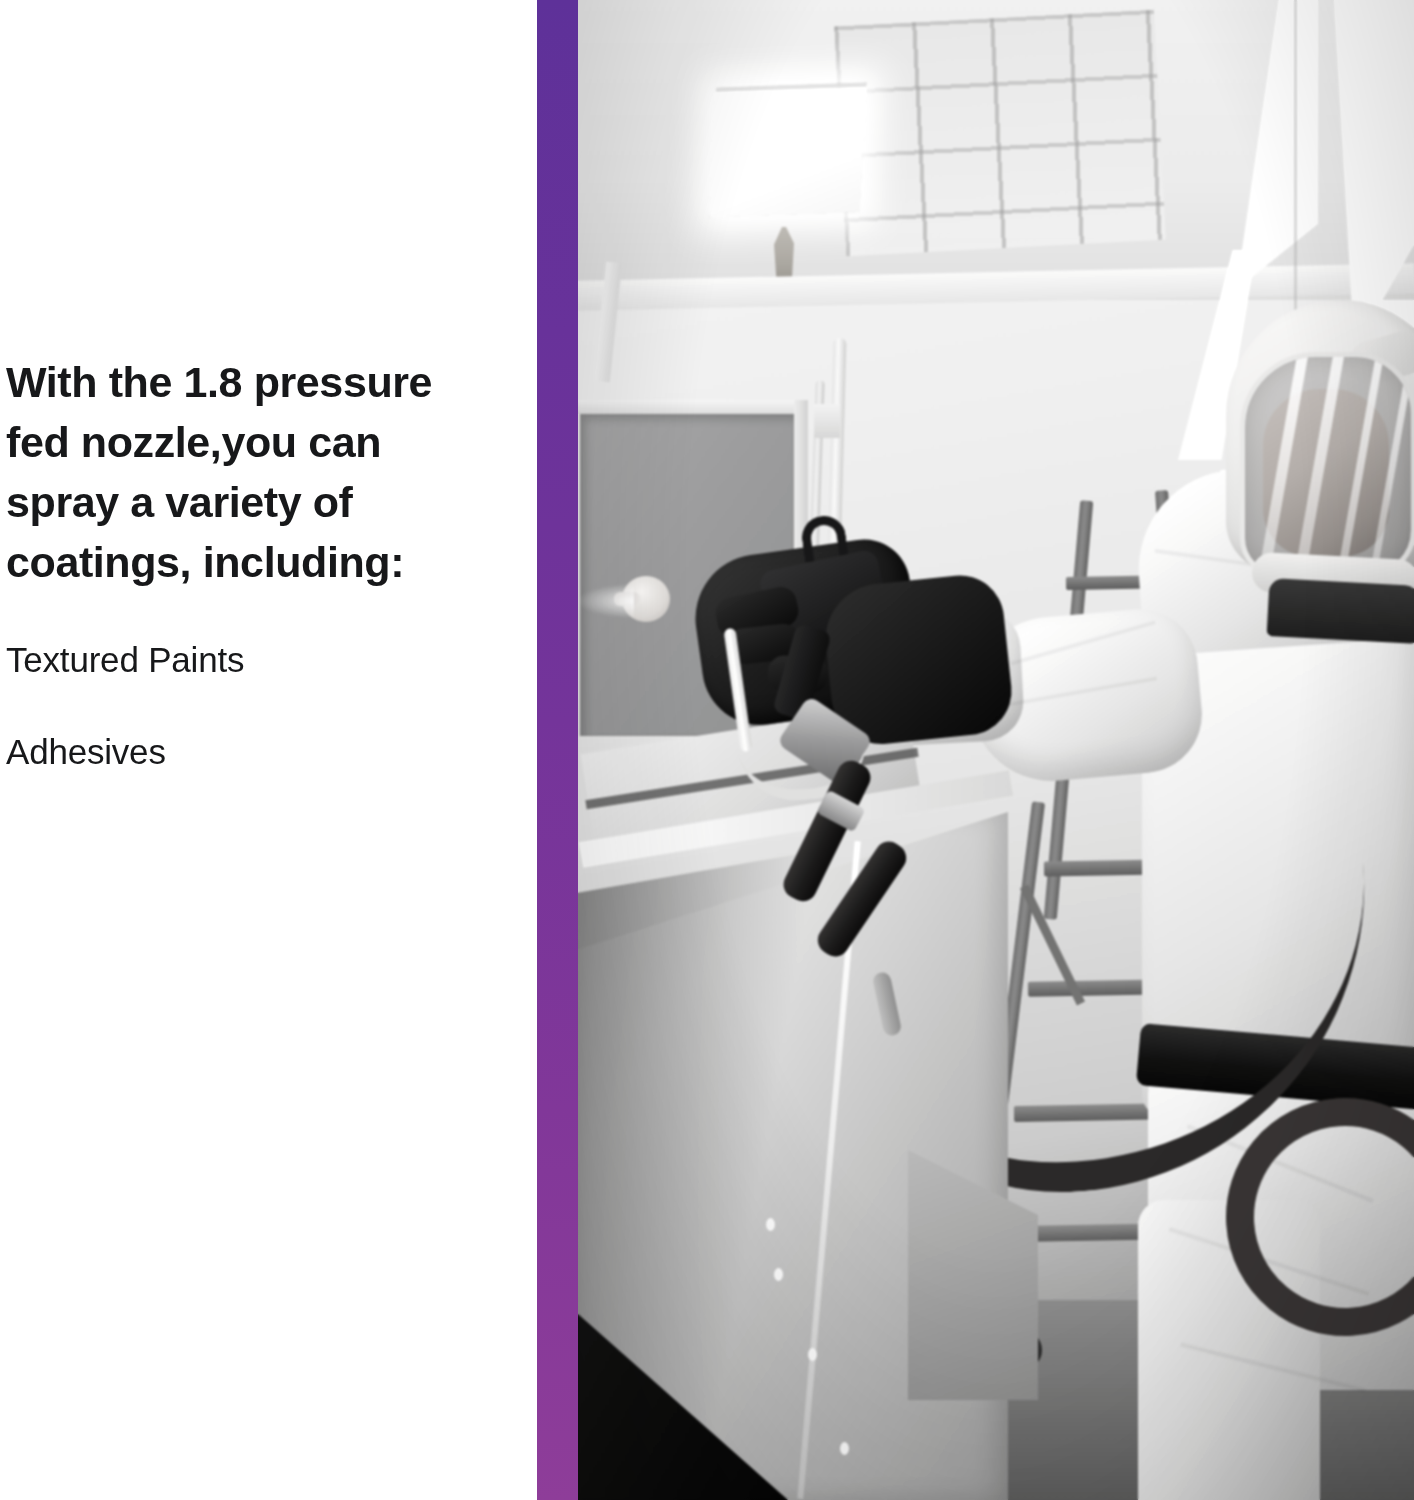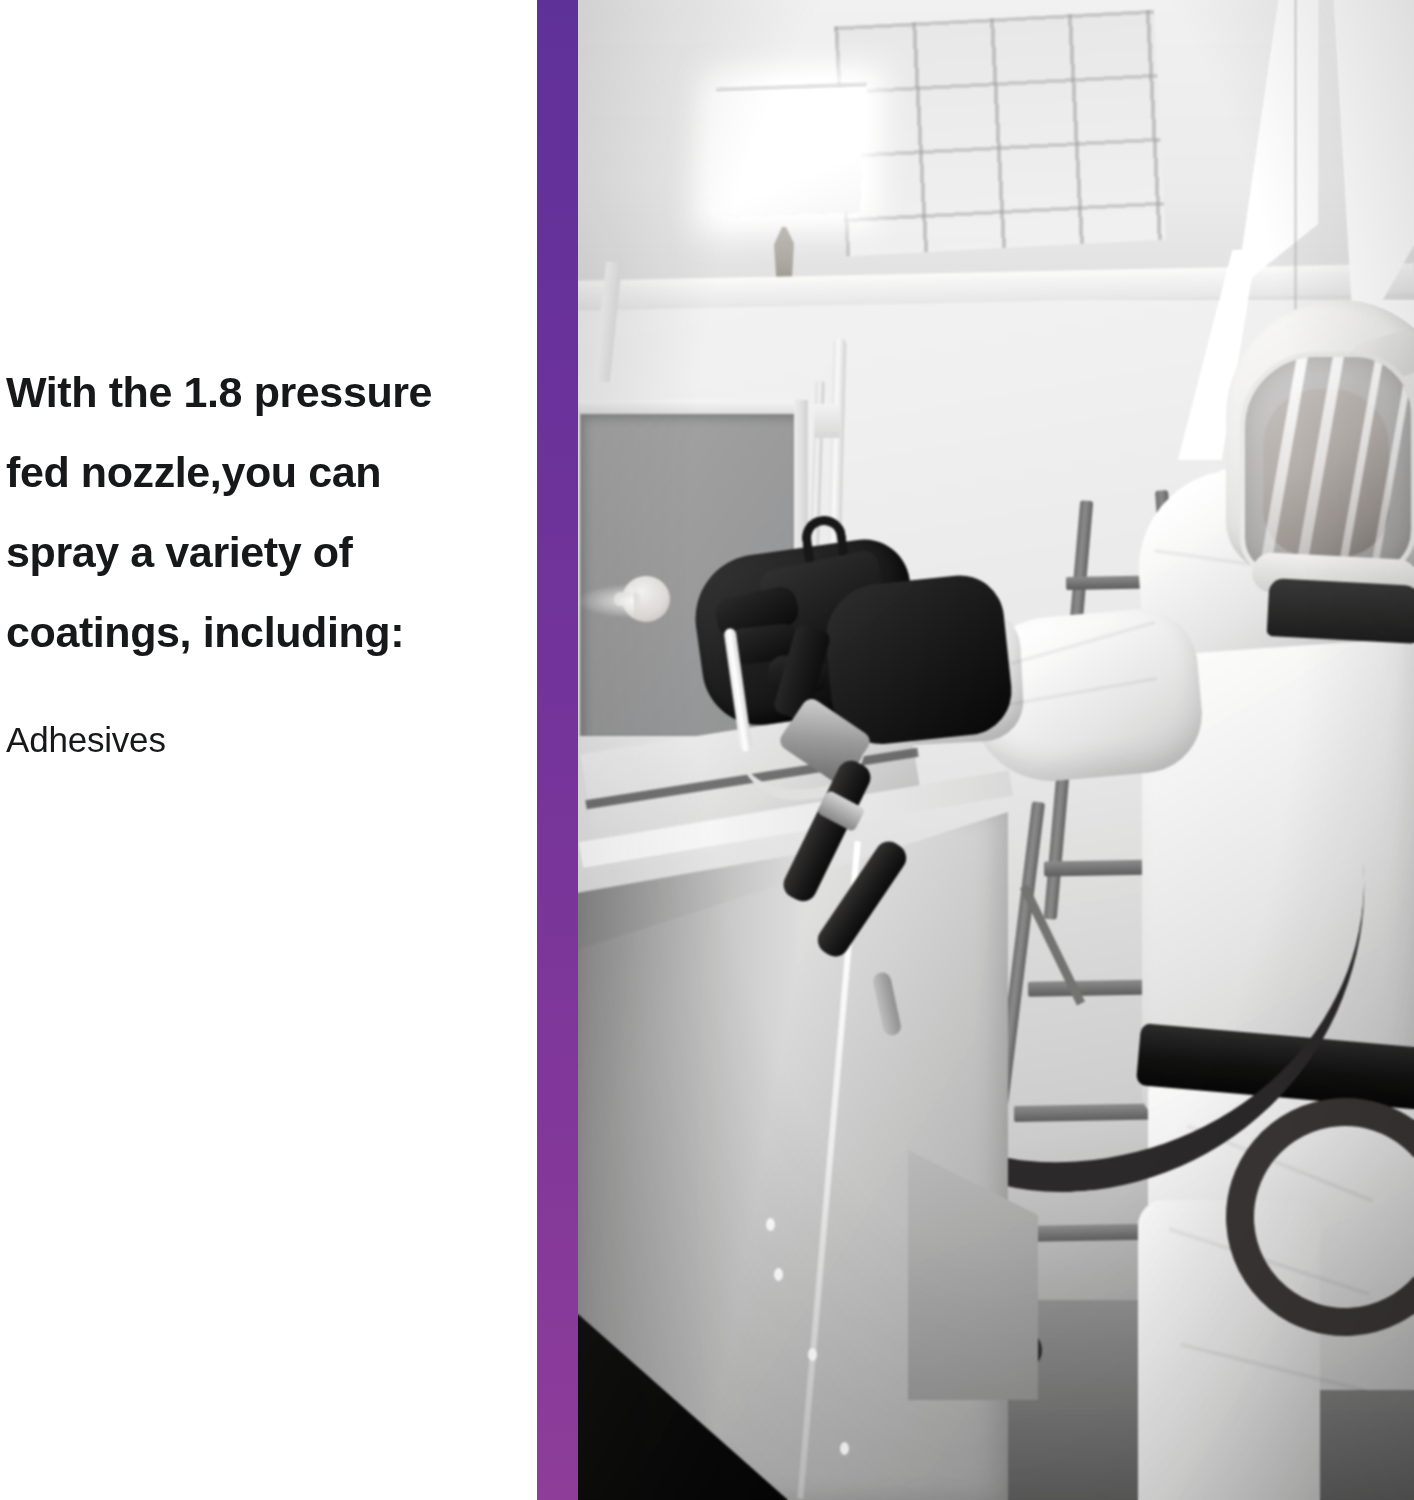--- a/index.html
+++ b/index.html
@@ -8,21 +8,21 @@
 
   .page { position:relative; width:1414px; height:1500px; background:#ffffff; display:flex; }
 
   
   .left-panel { position:relative; width:537px; height:1500px; background:#ffffff; flex:0 0 537px; }
 
   .copy-block { position:absolute; left:6px; top:352px; width:500px; }
 
   .headline {
     font-size:43px;
-    line-height:80px;
+    line-height:60px;
     font-weight:bold;
     color:#17181a;
     letter-spacing:-0.4px;
     width:490px;
   }
 
   .coating-list { margin-top:44px; }
   .coating-item {
     font-size:35px;
     line-height:48px;
@@ -442,20 +442,21 @@
 <body>
 
 <div class="page">
 
   <section class="left-panel">
     <div class="copy-block">
 
       <h1 class="headline">With the 1.8 pressure fed nozzle,you can spray a variety of coatings, including:</h1>
 
       <ul class="coating-list" style="list-style:none;">
+        <li class="coating-item">Textured Paints</li>
         <li class="coating-item">Adhesives</li>
       </ul>
 
     </div>
   </section>
 
   <div class="divider"></div>
 
   <section class="photo-panel">
 

